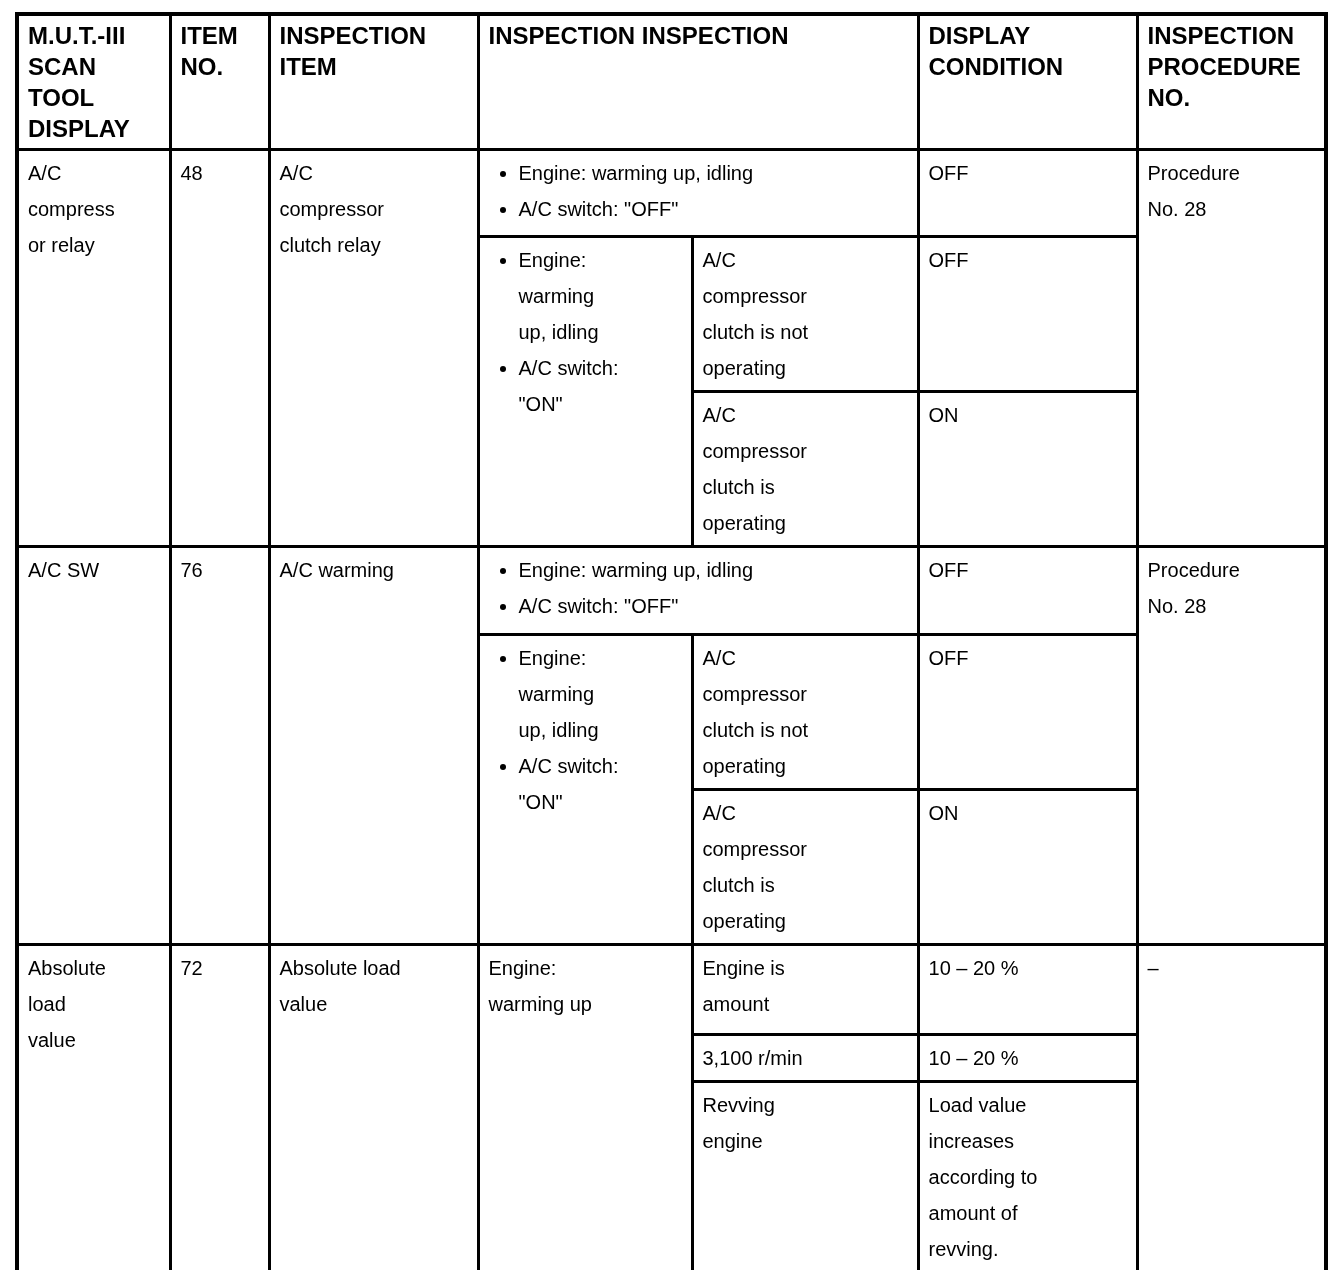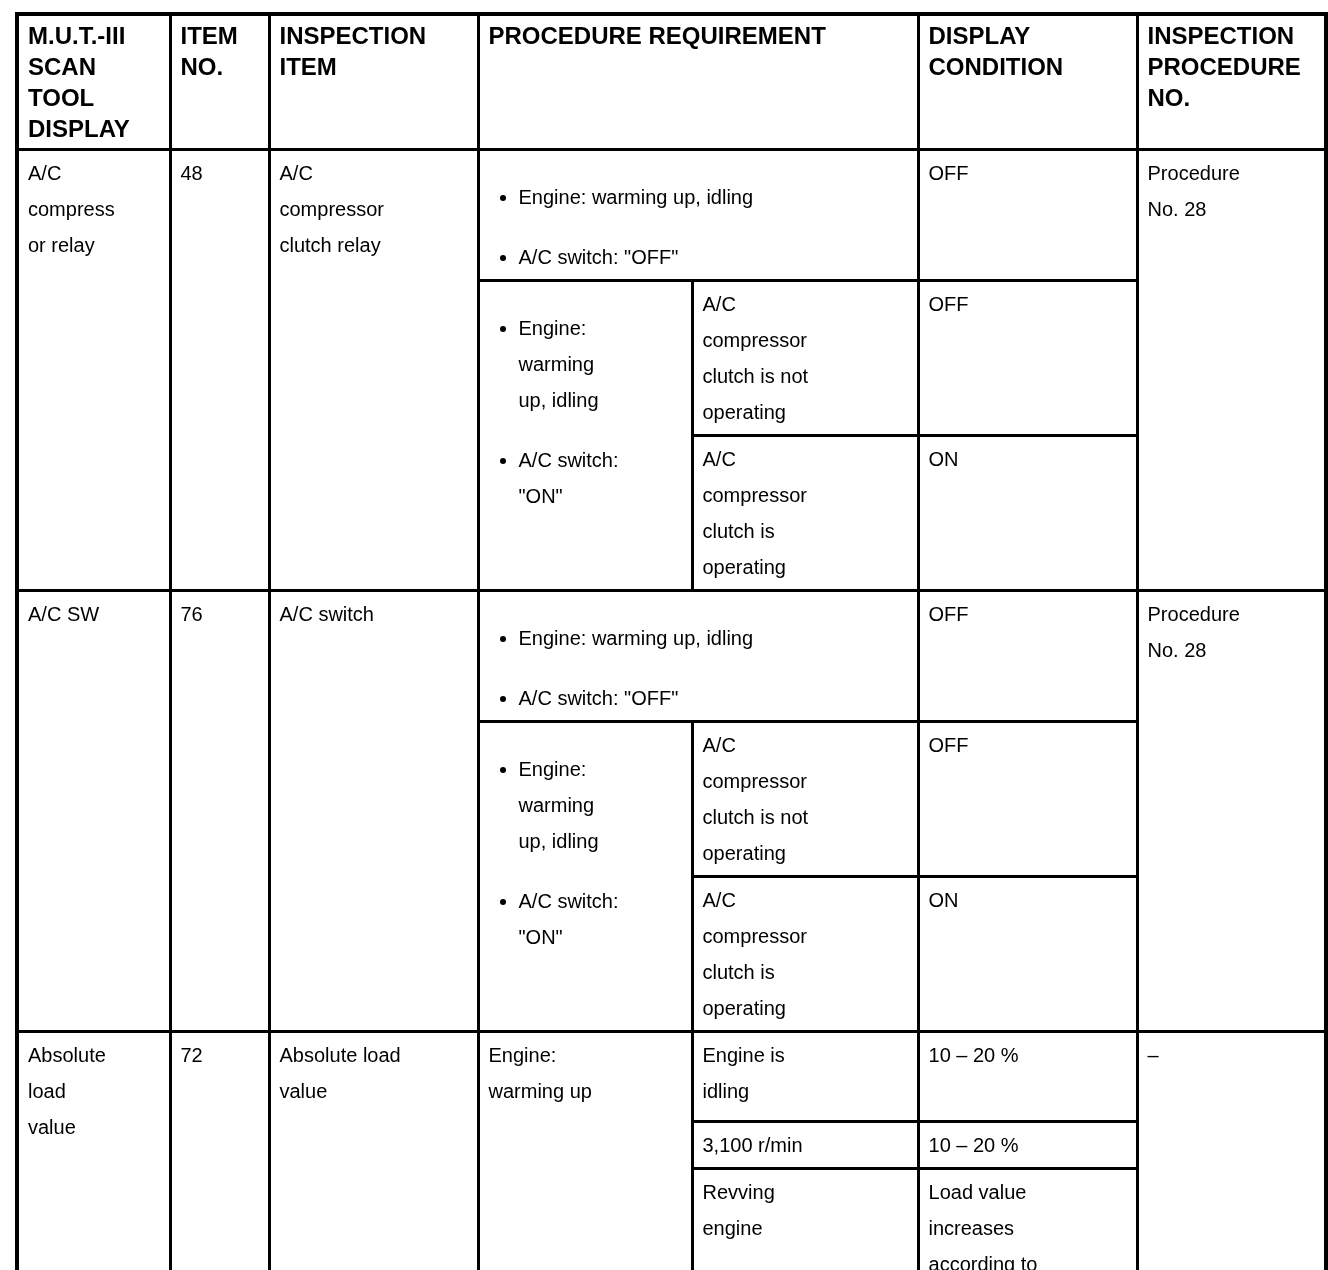--- a/index.html
+++ b/index.html
@@ -40,21 +40,21 @@
     line-height: 36px;
     font-weight: normal;
   }
   .pl { white-space: pre-line; }
   td.thick, th.thick { border-top: 5px solid #000; }
   ul.bullets {
     margin: 0;
     padding: 0 0 0 30px;
     list-style: disc outside;
   }
-  ul.bullets li { white-space: pre-line; margin-top: 24px; }
+  ul.bullets li { white-space: pre-line; }
   tr.rhh { height: 133px; }
   tr.rh1 { height: 87px; }
   tr.rh2 { height: 153px; }
   tr.rh3 { height: 152px; }
   tr.rh4 { height: 88px; }
   tr.rh5 { height: 155px; }
   tr.rh6 { height: 150px; }
   tr.rh7 { height: 90px; }
   tr.rh8 { height: 45px; }
   tr.rh9 { height: 193px; }
@@ -77,21 +77,21 @@
     <tbody>
         <tr class="rhh">
       <th class="pl">M.U.T.-III
 SCAN
 TOOL
 DISPLAY</th>
       <th class="pl">ITEM
 NO.</th>
       <th class="pl">INSPECTION
 ITEM</th>
-      <th class="pl" colspan="2">PROCEDURE REQUIREMENT</th>
+      <th class="pl" colspan="2">INSPECTION INSPECTION</th>
       <th class="pl">DISPLAY
 CONDITION</th>
       <th class="pl">INSPECTION
 PROCEDURE
 NO.</th>
     </tr>
 
     <tr class="rh1">
       <td class="pl" rowspan="3">A/C
 compress
@@ -130,21 +130,21 @@
       <td class="pl thick">A/C
 compressor
 clutch is
 operating</td>
       <td class="pl thick">ON</td>
     </tr>
 
     <tr class="rh4">
       <td class="pl" rowspan="3">A/C SW</td>
       <td class="pl" rowspan="3">76</td>
-      <td class="pl" rowspan="3">A/C switch</td>
+      <td class="pl" rowspan="3">A/C warming</td>
       <td colspan="2">
             <ul class="bullets">
               <li>Engine: warming up, idling</li>
               <li>A/C switch: "OFF"</li>
             </ul>
           </td>
       <td class="pl">OFF</td>
       <td class="pl" rowspan="3">Procedure
 No. 28</td>
     </tr>
@@ -175,21 +175,21 @@
     <tr class="rh7">
       <td class="pl" rowspan="3">Absolute
 load
 value</td>
       <td class="pl" rowspan="3">72</td>
       <td class="pl" rowspan="3">Absolute load
 value</td>
       <td class="pl" rowspan="3">Engine:
 warming up</td>
       <td class="pl">Engine is
-idling</td>
+amount</td>
       <td class="pl">10 – 20 %</td>
       <td class="pl" rowspan="3">–</td>
     </tr>
     <tr class="rh8">
       <td class="pl">3,100 r/min</td>
       <td class="pl">10 – 20 %</td>
     </tr>
     <tr class="rh9">
       <td class="pl thick">Revving
 engine</td>

